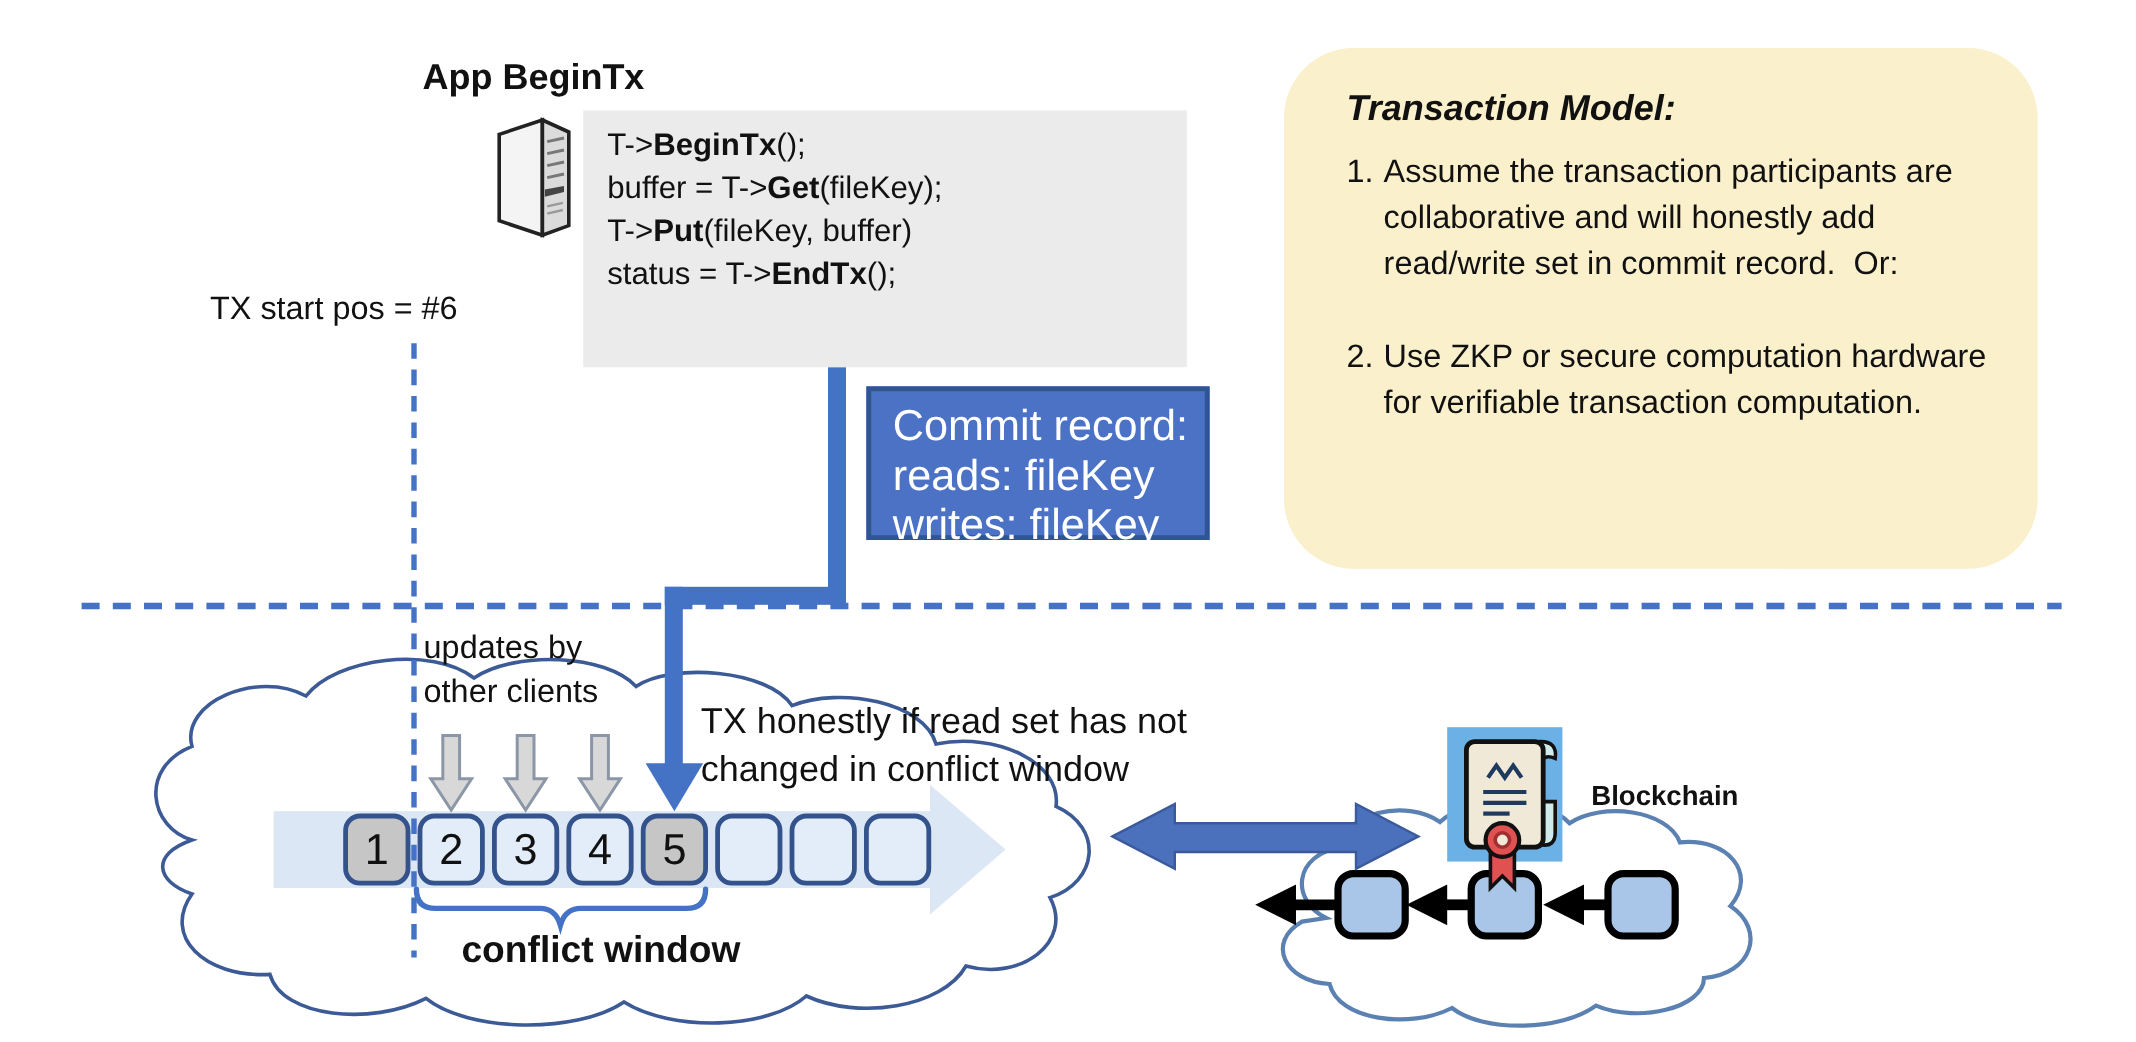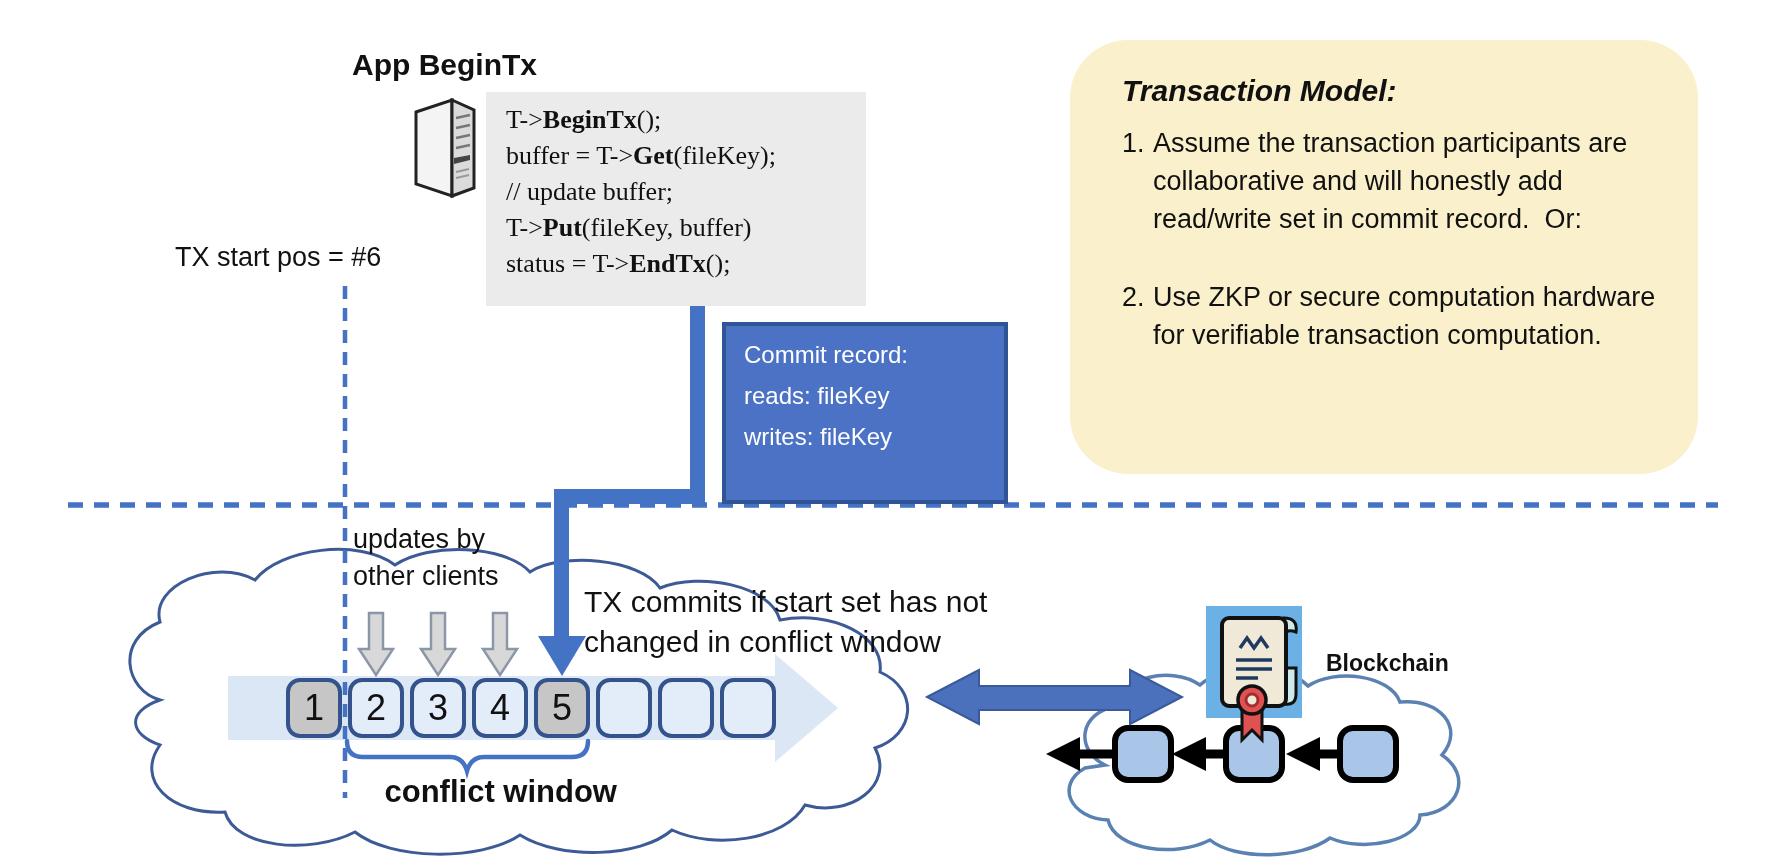--- a/index.html
+++ b/index.html
@@ -7,28 +7,28 @@
           font-family:"Liberation Sans", sans-serif;color:#111;}
   .abs{position:absolute;}
   svg{position:absolute;left:0;top:0;}
   #svg-base{z-index:1;}
   #svg-top{z-index:3;}
   .txt{z-index:4;}
 
   .title{font-size:30px;font-weight:bold;letter-spacing:0px;}
 
   #app-server-label{left:352px;top:48px;}
-  #code-box{left:486px;top:92px;width:380px;height:214px;background:#EBEBEB;z-index:4;
-            font-size:26px;line-height:36px;padding:10px 0 0 20px;box-sizing:border-box;white-space:nowrap;font-family:Liberation Serif, serif;}
+  #code-box{left:486px;top:92px;width:503px;height:214px;background:#EBEBEB;z-index:4;
+            font-size:26px;line-height:36px;padding:10px 0 0 20px;box-sizing:border-box;white-space:nowrap;}
   .fn{font-weight:bold;}
 
   #tx-start-label{left:175px;top:242px;font-size:27px;}
 
-  #commit-box{left:722px;top:322px;width:286px;height:182px;background:#4B72C4;border:4px solid #2F5597;
-              box-sizing:border-box;color:#fff;font-size:24px;line-height:41px;padding:8px 0 0 18px;z-index:4;}
+  #commit-box{left:722px;top:322px;width:286px;height:128px;background:#4B72C4;border:4px solid #2F5597;
+              box-sizing:border-box;color:#fff;font-size:36px;line-height:41px;padding:8px 0 0 18px;z-index:4;}
 
   #model-box{left:1070px;top:40px;width:628px;height:434px;background:#FAF0CC;border-radius:58px;z-index:1;}
   #model-title{left:1122px;top:74px;font-size:30px;font-weight:bold;font-style:italic;}
   .model-item{position:absolute;left:1122px;width:556px;font-size:27px;line-height:38px;z-index:4;}
   .model-item .num{position:absolute;left:0;top:0;}
   .model-item .itext{display:block;margin-left:31px;white-space:pre-wrap;}
   #model-item-1{top:124px;}
   #model-item-2{top:278px;}
 
   #updates-label{left:353px;top:521px;font-size:27px;line-height:37px;}
@@ -151,21 +151,20 @@
     </g>
 
     <path d="M 347 741 Q 347 757 363 757 L 450 757 Q 463 757 467 771 Q 471 757 484 757 L 572 757 Q 588 757 588 741" fill="none" stroke="#4472C4" stroke-width="4.5" stroke-linecap="round"></path>
   </svg>
 
   <div class="abs txt title" id="app-server-label">App BeginTx</div>
 
   <div class="abs" id="code-box">
     <div><span>T-&gt;</span><span class="fn">BeginTx</span><span>();</span></div>
     <div><span>buffer = T-&gt;</span><span class="fn">Get</span><span>(fileKey);</span></div>
-    <div><span>// update buffer;</span></div>
     <div><span>T-&gt;</span><span class="fn">Put</span><span>(fileKey, buffer)</span></div>
     <div><span>status = T-&gt;</span><span class="fn">EndTx</span><span>();</span></div>
   </div>
 
   <div class="abs txt" id="tx-start-label">TX start pos = #6</div>
 
   <div class="abs" id="commit-box">
     <div>Commit record:</div>
     <div>reads: fileKey</div>
     <div>writes: fileKey</div>
@@ -181,21 +180,21 @@
     <span class="num">2.</span>
     <span class="itext">Use ZKP or secure computation hardware for verifiable transaction computation.</span>
   </div>
 
   <div class="abs txt" id="updates-label">
     <div>updates by</div>
     <div>other clients</div>
   </div>
 
   <div class="abs txt" id="commit-cond-label">
-    <div>TX commits if start set has not</div>
+    <div>TX honestly if read set has not</div>
     <div>changed in conflict window</div>
   </div>
 
   <div class="abs txt" id="conflict-window-label">conflict window</div>
 
   <div class="abs txt" id="blockchain-label">Blockchain</div>
 
 </div>
 
 </body></html>

